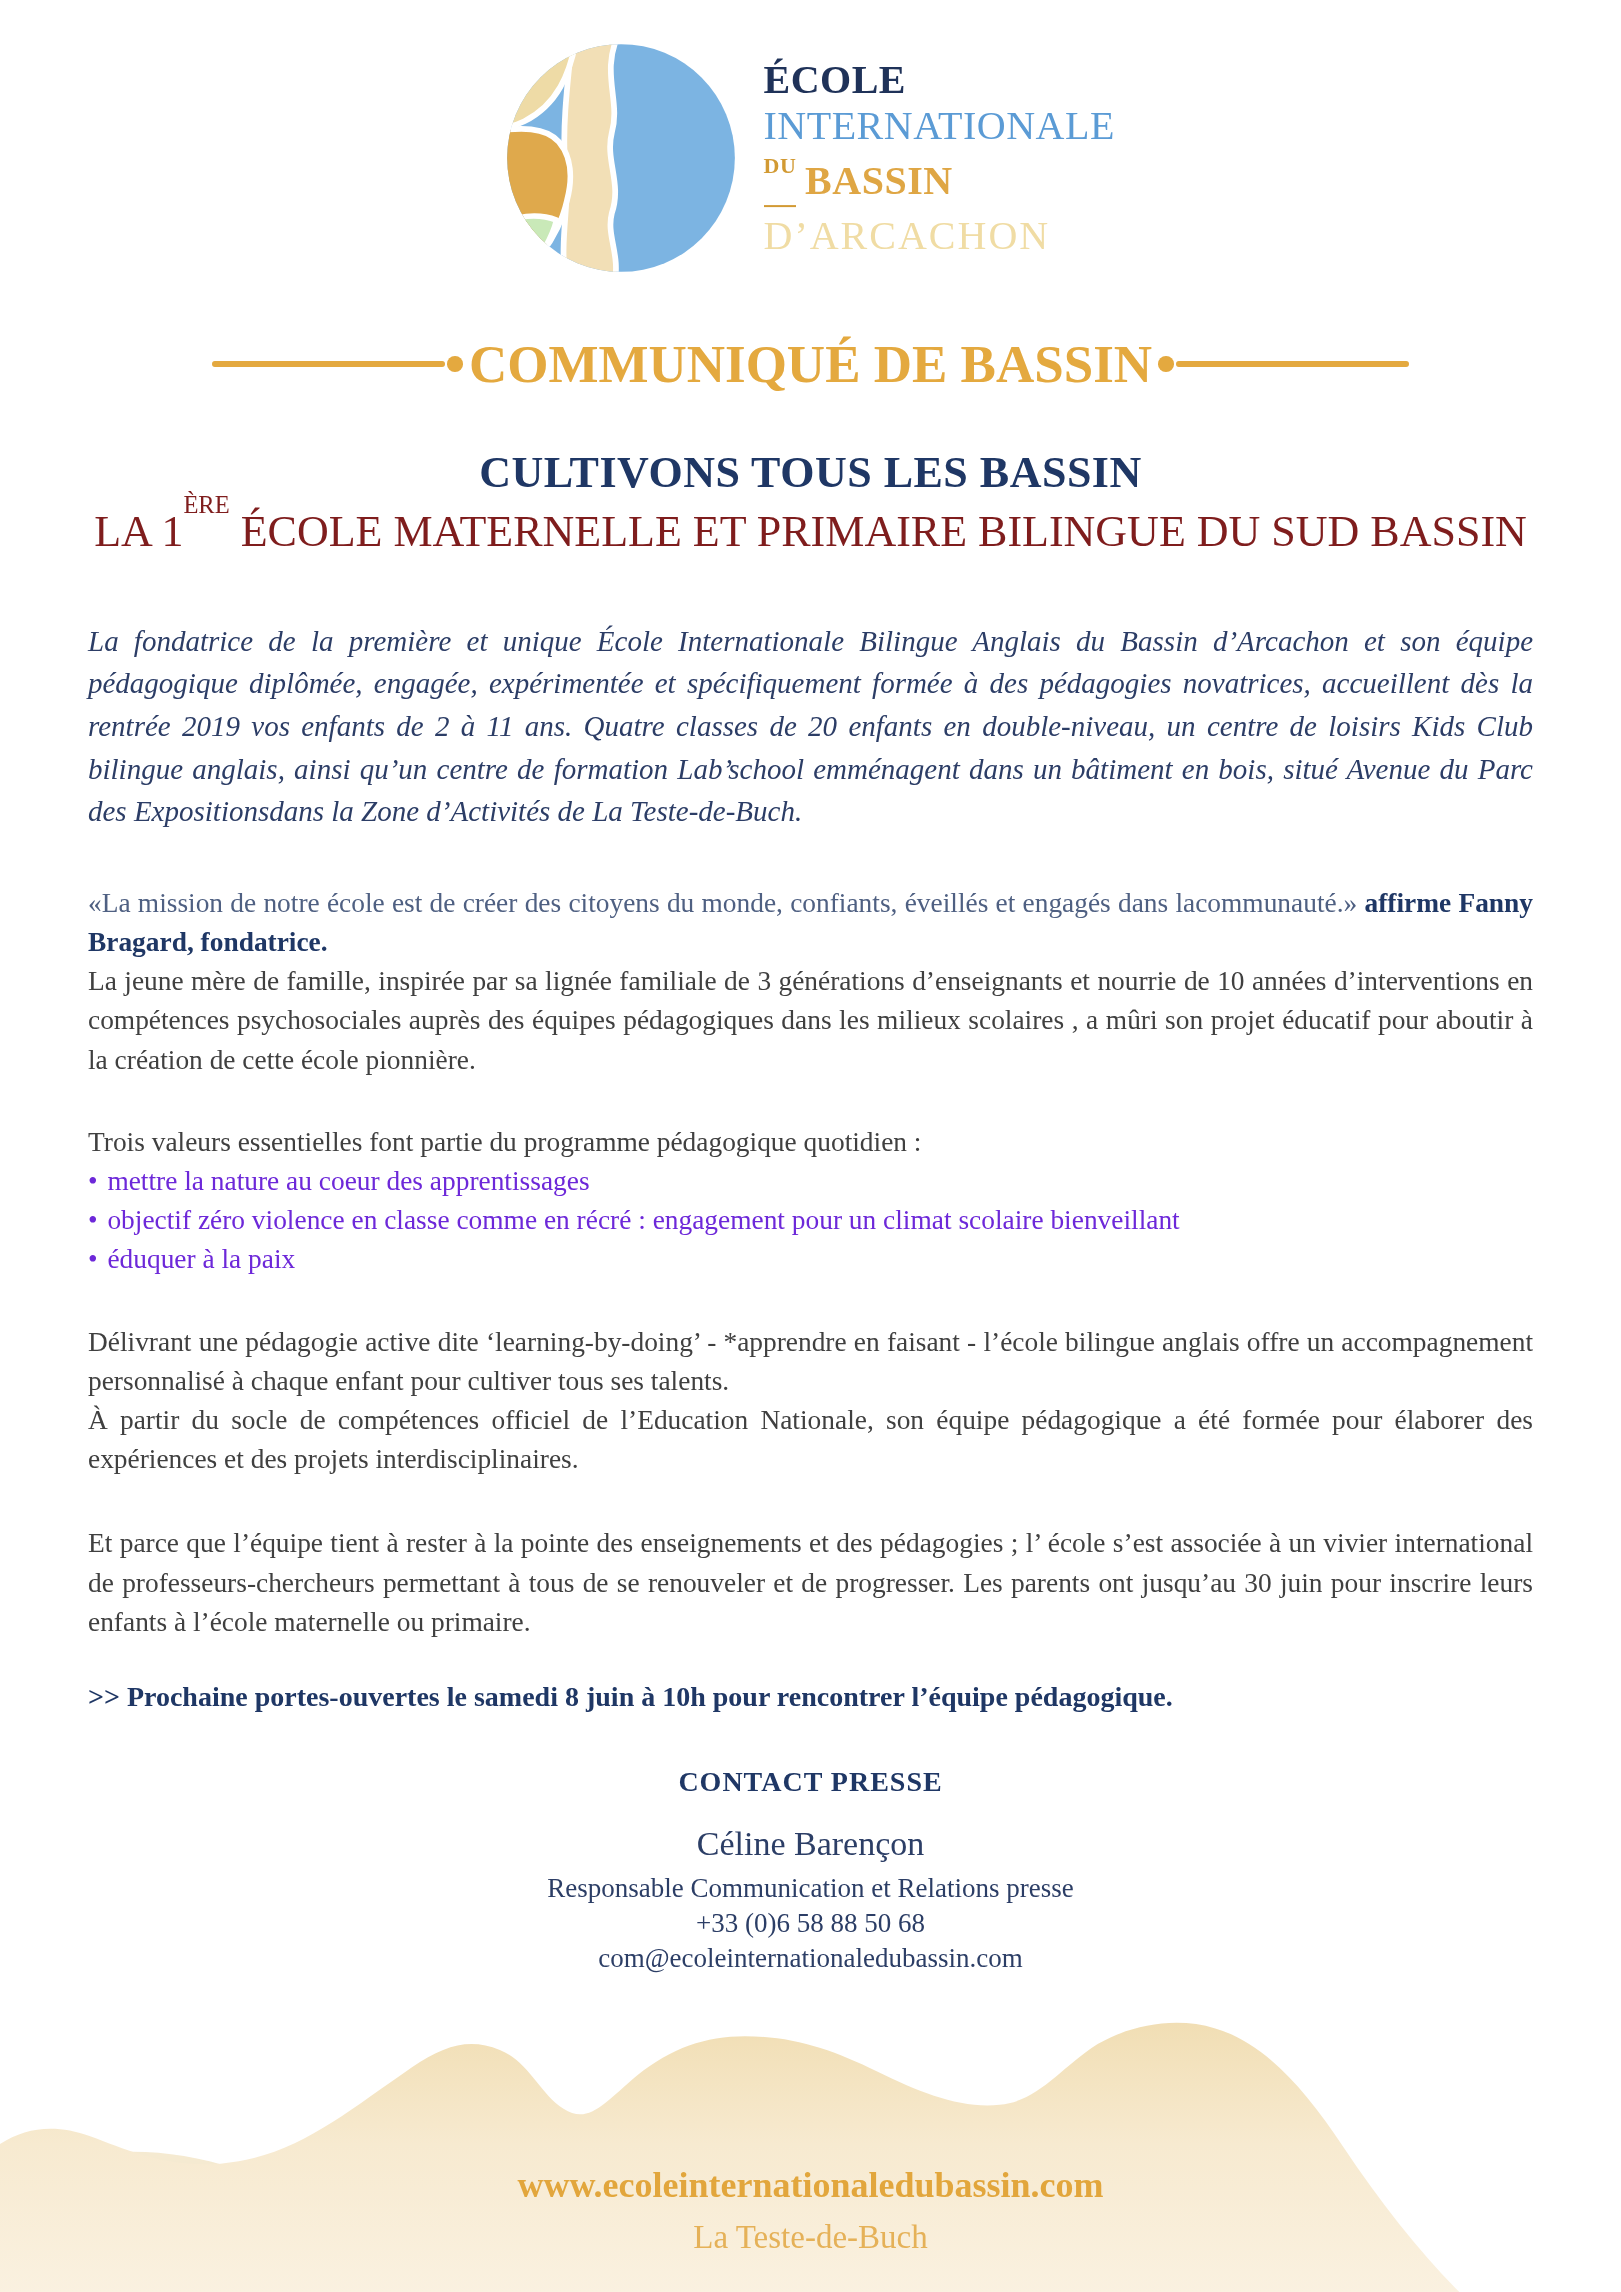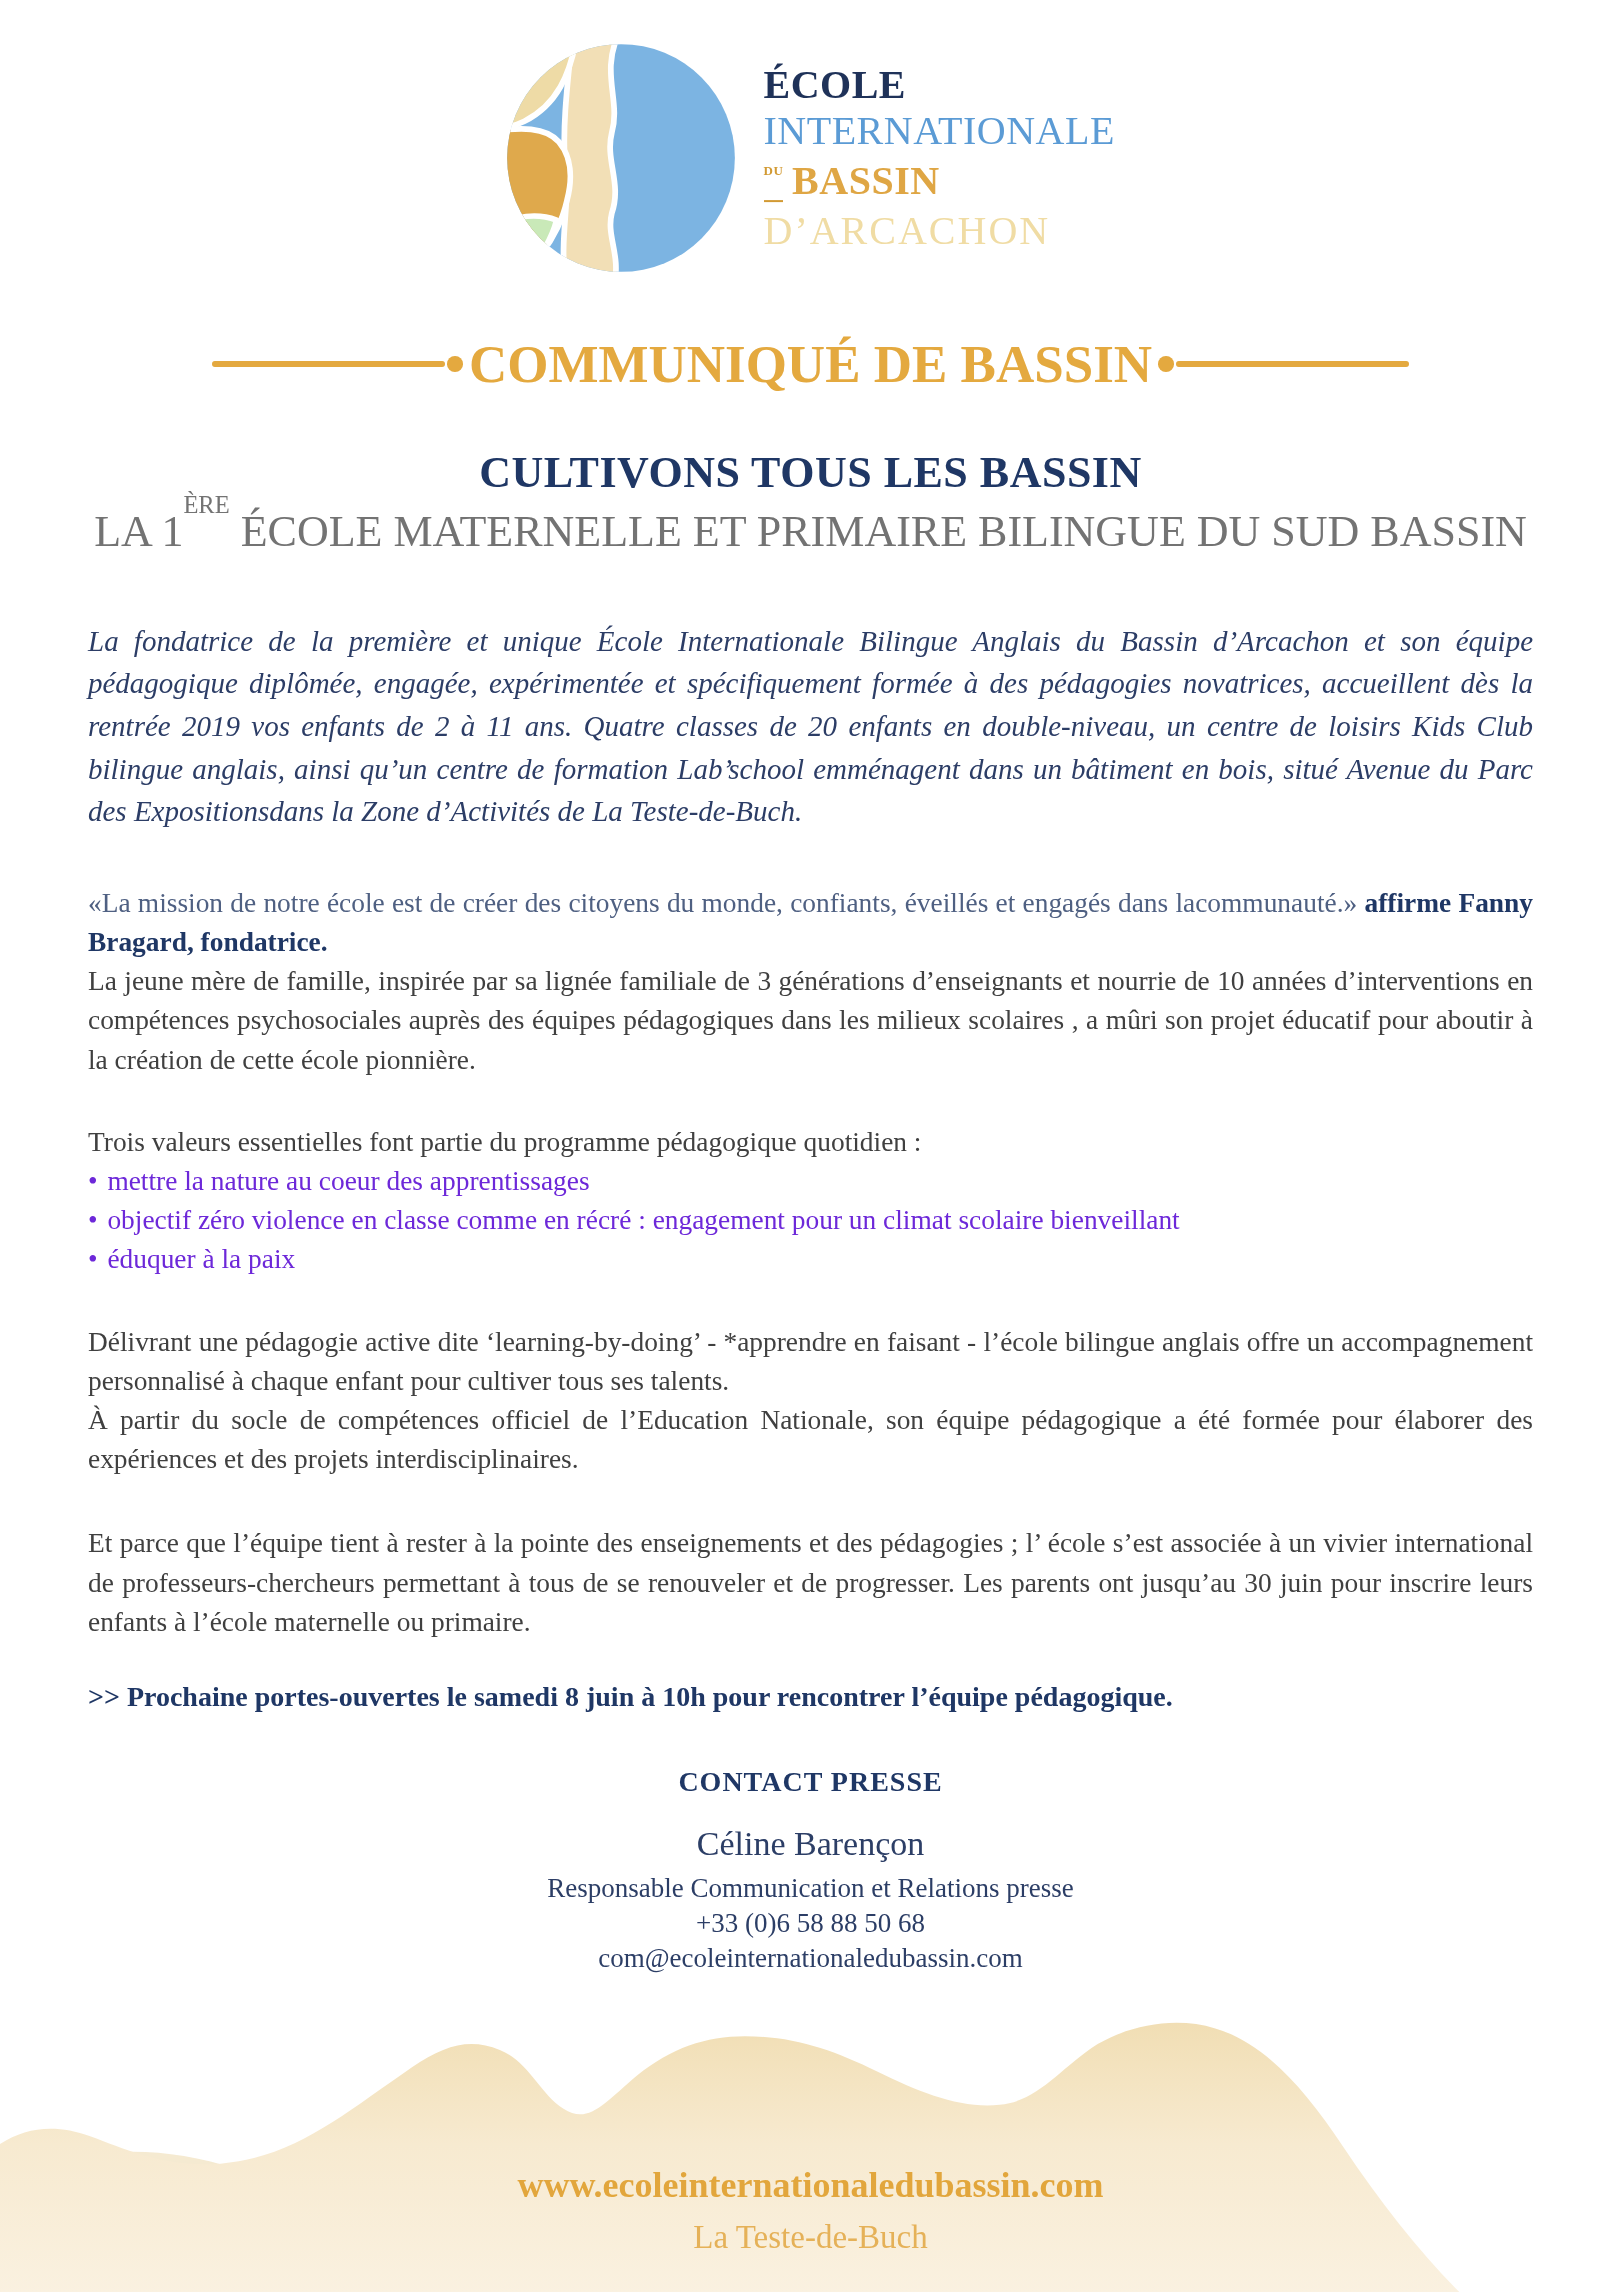--- a/index.html
+++ b/index.html
@@ -9,35 +9,35 @@
     background:#ffffff; overflow:hidden;
     font-family:Liberation Serif, serif;
     color:#253A63;
   }
   
   .logo { display:flex; justify-content:center; align-items:center; gap:27.4px; padding-top:43px; }
   .logo-text { line-height:46px; letter-spacing:0.5px; }
   .logo-l1 { font-size:40px; font-weight:700; color:#1F3259; }
   .logo-l2 { font-size:40px; font-weight:500; color:#5B9BD5; }
   .logo-l3 { font-size:40px; font-weight:600; color:#DFA644; display:flex; align-items:center; }
-  .logo-du { display:inline-block; font-size:13px; font-weight:700; color:#D29A33;
-             border-bottom:2.9px solid #D29A33; padding-bottom:6px; margin-right:8.8px; transform:translateY(-5.9px); }
+  .logo-du { display:inline-block; font-size:22px; font-weight:700; color:#D29A33;
+             border-bottom:2.9px solid #D29A33; padding-bottom:16px; margin-right:8.8px; transform:translateY(-5.9px); }
   .logo-l4 { font-size:40px; font-weight:500; color:#F0DCA4; letter-spacing:2px; }
   
   .banner { margin-top:61px; display:flex; align-items:center; justify-content:center; gap:23.5px; }
   .rule { width:233px; height:5.9px; background:#E4A93F; border-radius:2.9px; position:relative; flex:none; }
   .rule-left::after, .rule-right::before {
     content:''; position:absolute; top:-4.9px; width:15.7px; height:15.7px; border-radius:50%; background:#E4A93F;
   }
   .rule-left::after { right:-17.6px; }
   .rule-right::before { left:-17.6px; }
   .banner-title { font-size:53px; font-weight:700; color:#E4A93F; letter-spacing:0; white-space:nowrap; }
   
   .headline { text-align:center; margin-top:53px; font-size:44px; font-weight:700; color:#1F3765; letter-spacing:0.5px; }
-  .subheadline { text-align:center; margin-top:7.8px; font-size:44px; font-weight:400; color:#737373; white-space:nowrap; }
+  .subheadline { text-align:center; margin-top:7.8px; font-size:44px; font-weight:400; color:#7f1d1d; white-space:nowrap; }
   .subheadline sup { font-size:24.5px; position:relative; top:-16.7px; }
   
   .content { padding:0 88px; }
   .intro { margin-top:63px; font-style:italic; font-size:29px; line-height:1.47; color:#2C3D66; text-align:justify; }
   .quote { margin-top:51px; font-size:27.4px; line-height:1.43; text-align:justify; }
   .quote-light { font-weight:300; color:#4F6082; }
   .quote-attrib { font-weight:700; color:#1F3765; }
   .body-para { font-size:27.4px; line-height:1.43; color:#404040; text-align:justify; }
   .values { margin-top:43px; }
   .values-heading { text-align:left; }

